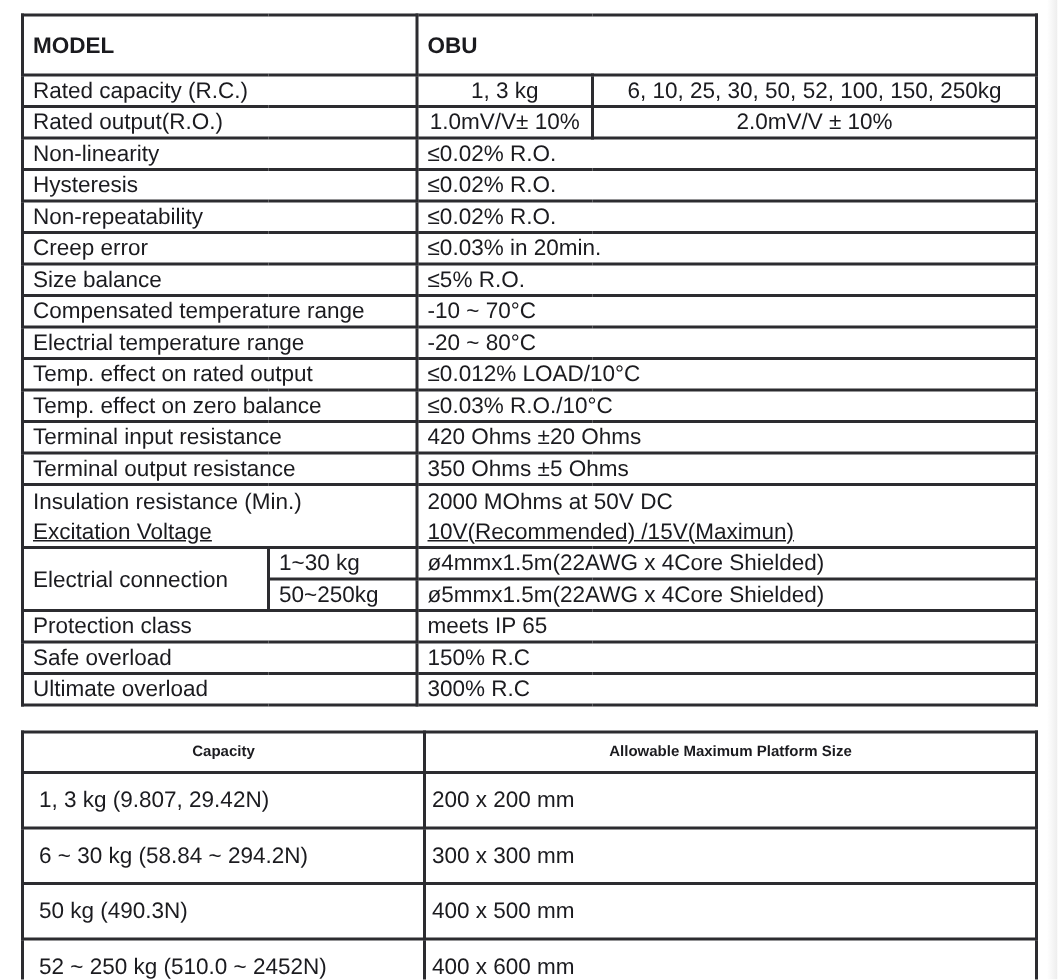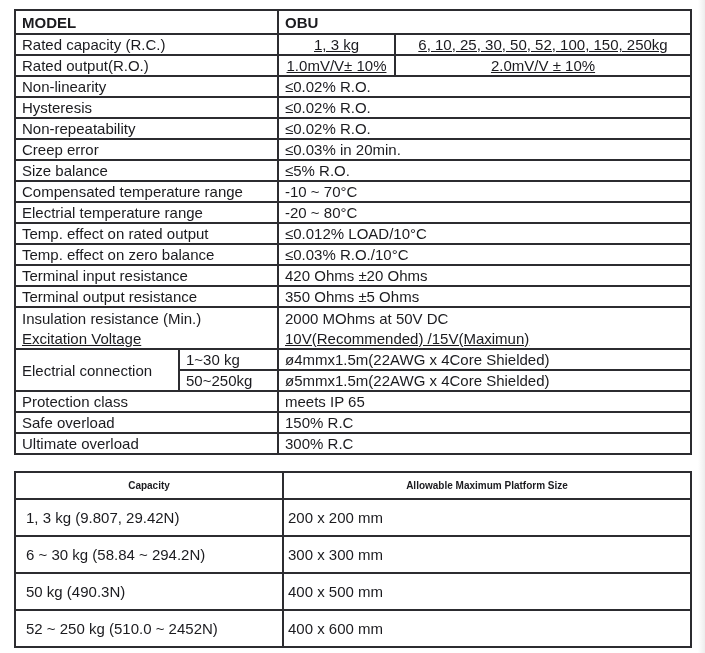--- a/index.html
+++ b/index.html
@@ -23,22 +23,22 @@
   }
   table { border-collapse:collapse; table-layout:fixed; }
   td, th { border:2px solid #2c2c30; }
 
   
   .spec { width:676px; }
   .spec td {
     font-size:15px; line-height:19px; height:21px;
     padding:0 6px; white-space:nowrap; overflow:hidden;
   }
-  .spec td.hdr { font-weight:bold; height:24px; }
-  .center { text-align:center;text-decoration:underline; }
+  .spec td.hdr { font-weight:bold; height:40px; }
+  .center { text-align:center; }
   .packed { padding:0 2px; }
   .indent { padding-left:13px; }
   .no-b { border-bottom:none; }
   .no-t { border-top:none;text-decoration:underline; }
   .sub { padding:0 4px; }
 
   
   .cap { width:676px; margin-top:16px; }
   .cap th {
     font-size:10px; font-weight:bold; height:27px;

